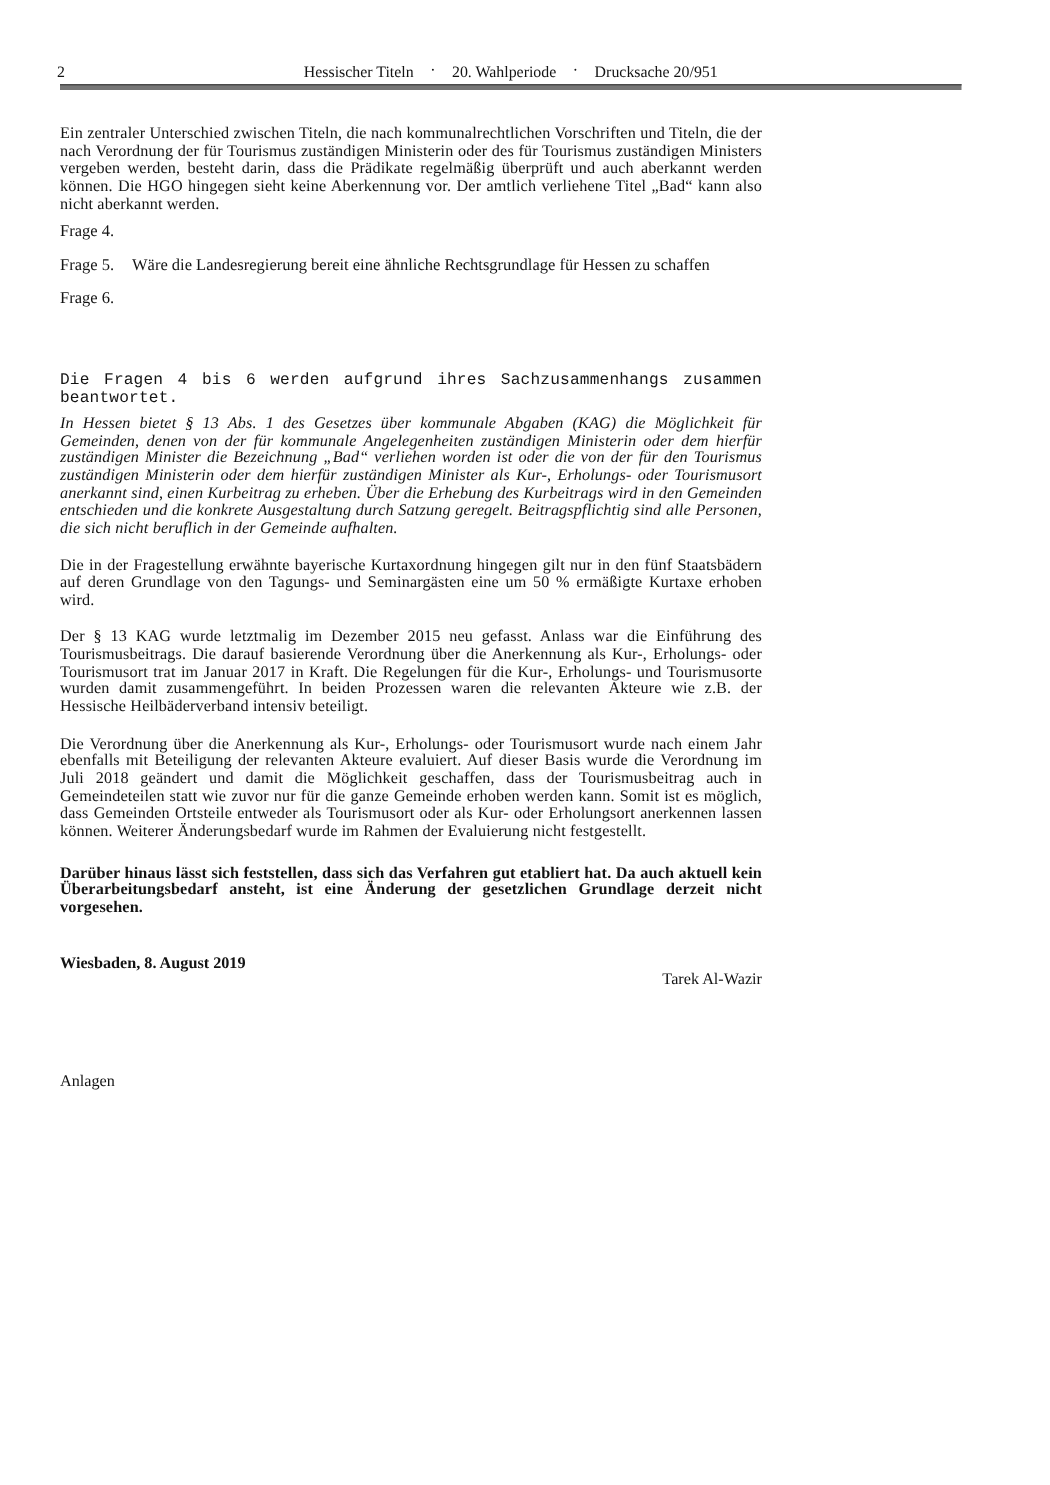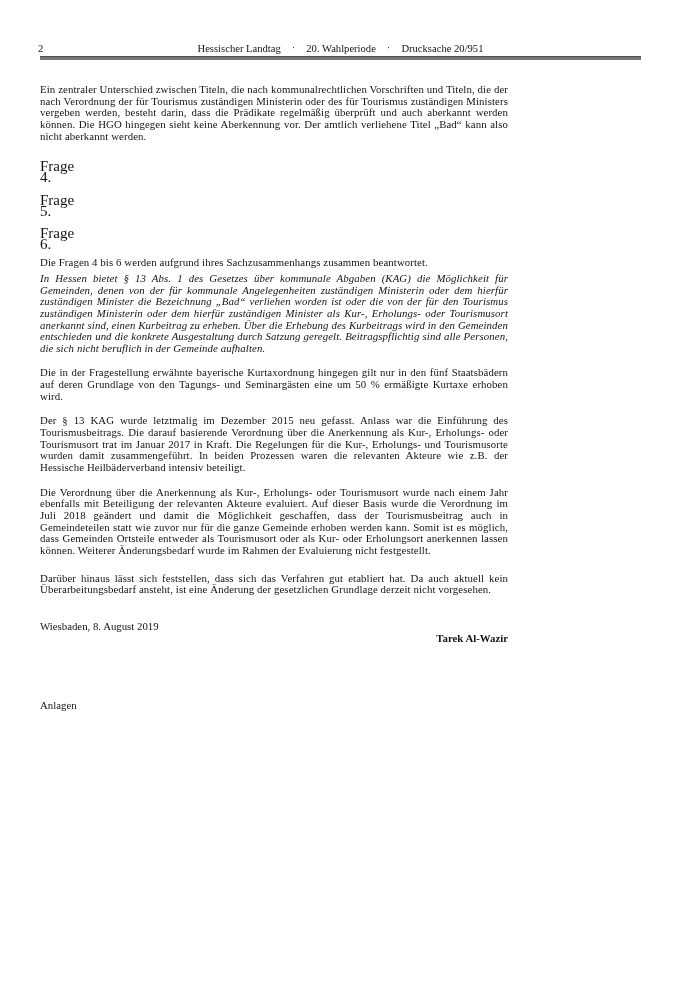--- a/index.html
+++ b/index.html
@@ -59,86 +59,88 @@
   }
   .para {
     margin: 0;
     font-size: 10.8px;
     line-height: 11.65px;
     text-align: justify;
     letter-spacing: 0.1px;
   }
   
   .questions {
-    margin-top: 19px;
-    font-size: 15px;
+    margin-top: 7px;
+    font-size: 11px;
     line-height: 10.9px;
   }
   .q-row {
     display: flex;
     margin-bottom: 11.5px;
   }
-  .q-row:last-child { margin-bottom: 0; }
+  .q-row:last-child { margin-bottom: 0; flex-direction: column; }
   .q-label {
     flex: 0 0 48px;
     width: 48px;
   }
   .q-text {
     flex: 1;
     text-align: justify;
   }
   
   .answers .para { margin-top: 13px; }
-  .answers .para.first { margin-top: 7px; }
+  .answers .para.first { margin-top: 7px; font-family: Liberation Mono, monospace; }
   .answers .para.tight { margin-top: 4.5px; font-style: italic; }
-  .answers .para.last { margin-top: 16px; }
+  .answers .para.last { margin-top: 16px; font-weight: bold; }
   
   .closing { margin-top: 25px; }
   .place-date {
     margin: 0;
     font-size: 10.8px;
     line-height: 11.65px;
+    font-weight: bold;
   }
   .signature {
     margin: 0;
     font-size: 10.8px;
     line-height: 11.65px;
     text-align: right;
-    font-weight: bold;
+    font-weight: normal;
   }
   .anlagen {
     margin: 56px 0 0 0;
     font-size: 10.8px;
     line-height: 11.65px;
     font-weight: normal;
   }
 </style>
 </head>
 <body>
 
 <div class="page">
 
   <div class="header-row">
     <span class="pagenum">2</span>
     <div class="header-center">
-      <span>Hessischer Landtag</span><span class="sep">·</span><span>20. Wahlperiode</span><span class="sep">·</span><span>Drucksache 20/951</span>
+      <span>Hessischer Titeln</span><span class="sep">·</span><span>20. Wahlperiode</span><span class="sep">·</span><span>Drucksache 20/951</span>
     </div>
   </div>
   <div class="rule"></div>
 
   <main class="body-col">
 
     <p class="para intro">Ein zentraler Unterschied zwischen Titeln, die nach kommunalrechtlichen Vorschriften und Titeln, die der nach Verordnung der für Tourismus zuständigen Ministerin oder des für Tourismus zuständigen Ministers vergeben werden, besteht darin, dass die Prädikate regelmäßig überprüft und auch aberkannt werden können. Die HGO hingegen sieht keine Aberkennung vor. Der amtlich verliehene Titel „Bad“ kann also nicht aberkannt werden.</p>
 
     <div class="questions">
       <div class="q-row">
         <span class="q-label">Frage 4.</span>
       </div>
       <div class="q-row">
         <span class="q-label">Frage 5.</span>
+        <span class="q-text">Wäre die Landesregierung bereit eine ähnliche Rechtsgrundlage für Hessen zu schaffen</span>
       </div>
       <div class="q-row">
         <span class="q-label">Frage 6.</span>
       </div>
     </div>
 
     <div class="answers">
       <p class="para first">Die Fragen 4 bis 6 werden aufgrund ihres Sachzusammenhangs zusammen beantwortet.</p>
       <p class="para tight">In Hessen bietet § 13 Abs. 1 des Gesetzes über kommunale Abgaben (KAG) die Möglichkeit für Gemeinden, denen von der für kommunale Angelegenheiten zuständigen Ministerin oder dem hierfür zuständigen Minister die Bezeichnung „Bad“ verliehen worden ist oder die von der für den Tourismus zuständigen Ministerin oder dem hierfür zuständigen Minister als Kur-, Erholungs- oder Tourismusort anerkannt sind, einen Kurbeitrag zu erheben. Über die Erhebung des Kurbeitrags wird in den Gemeinden entschieden und die konkrete Ausgestaltung durch Satzung geregelt. Beitragspflichtig sind alle Personen, die sich nicht beruflich in der Gemeinde aufhalten.</p>
       <p class="para">Die in der Fragestellung erwähnte bayerische Kurtaxordnung hingegen gilt nur in den fünf Staatsbädern auf deren Grundlage von den Tagungs- und Seminargästen eine um 50 % ermäßigte Kurtaxe erhoben wird.</p>

